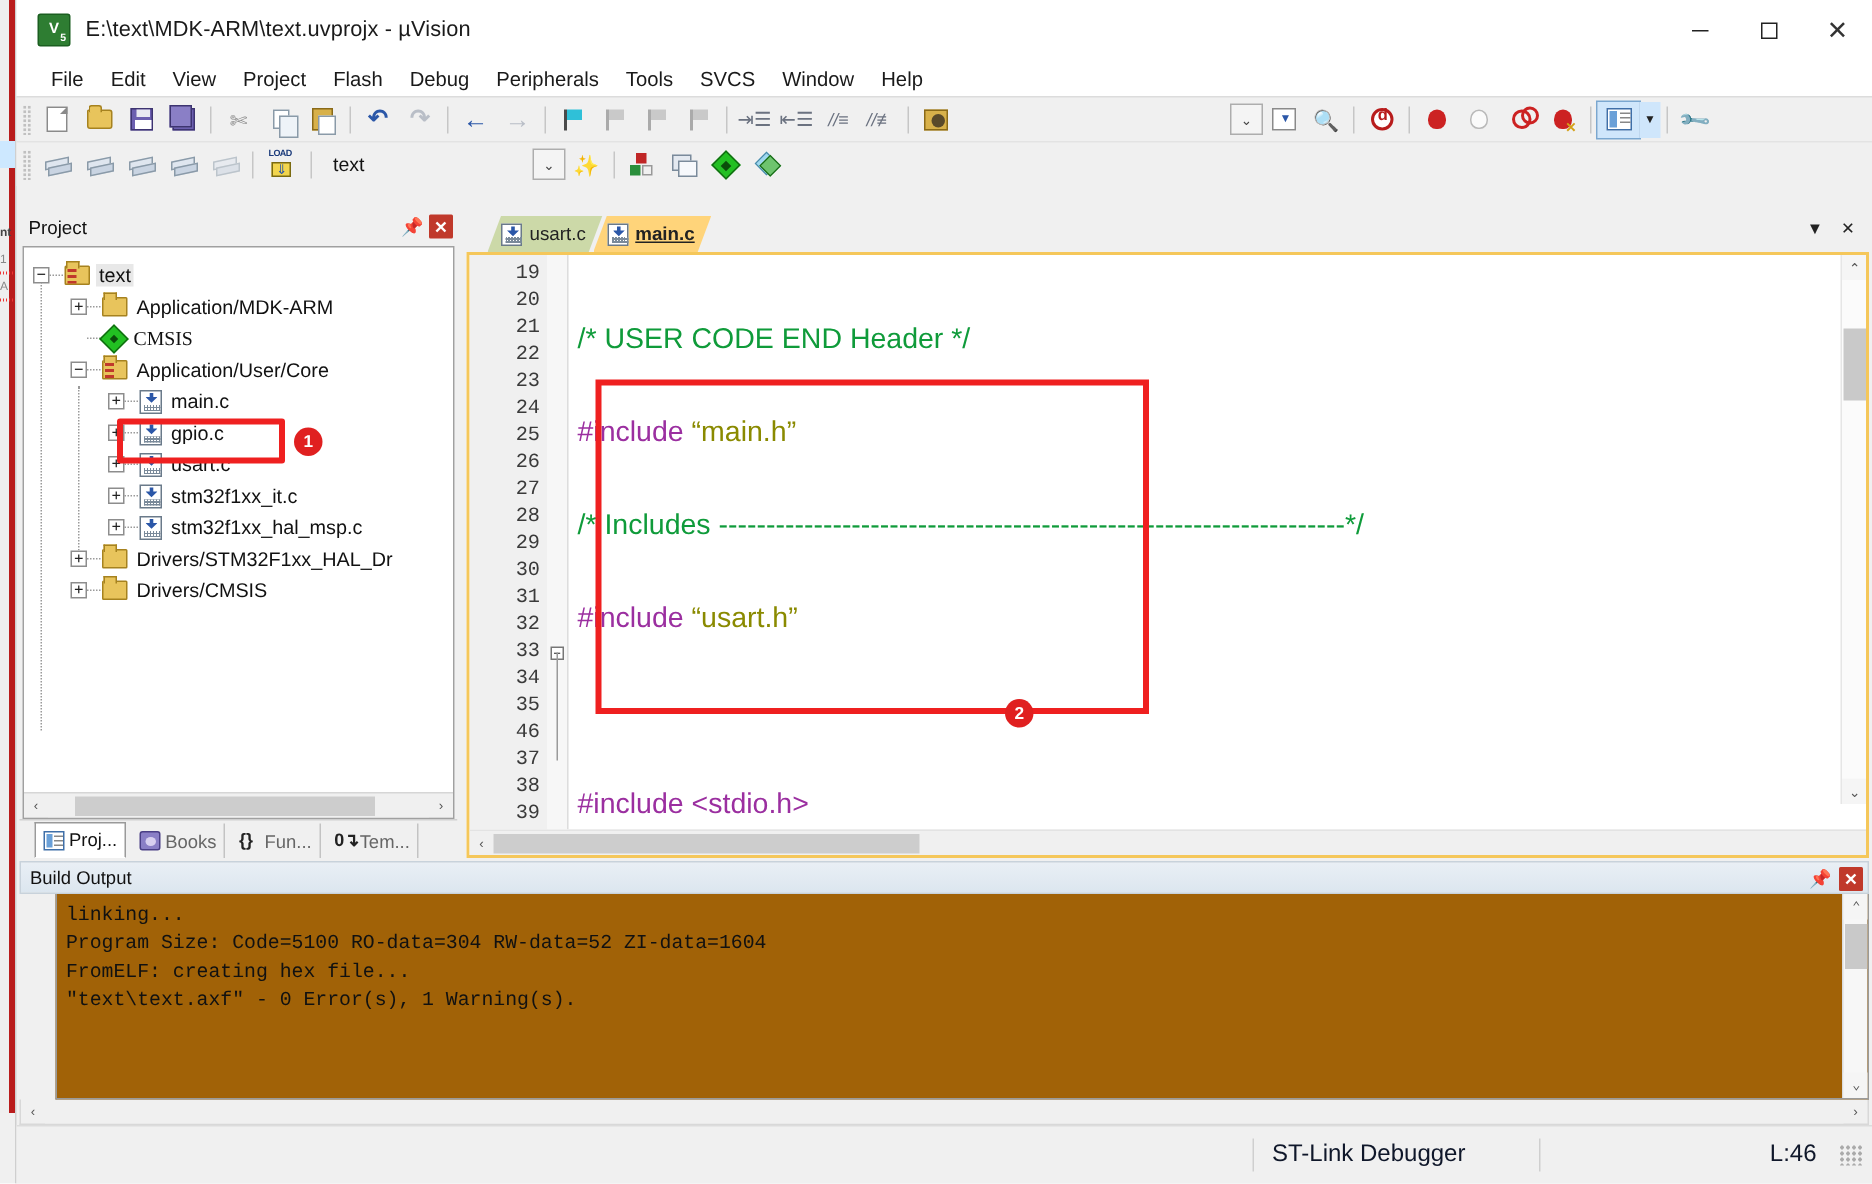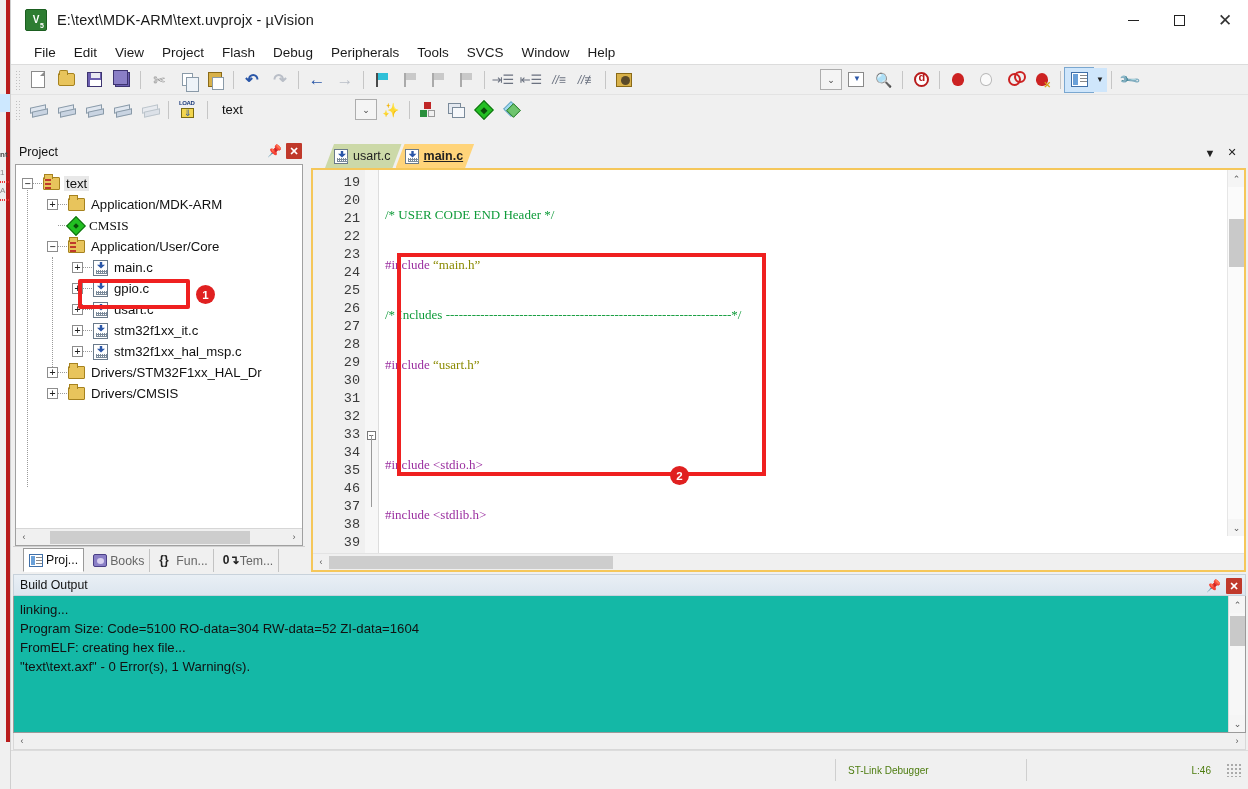--- a/index.html
+++ b/index.html
@@ -273,21 +273,21 @@
     text-align:right; padding-top:4px; position:relative;
   }
   .gutter .ln { height:18px; line-height:18px; padding-right:5px; }
   .fold-col { width:14px; flex:none; background:#f7f7f7; border-right:1px solid #ddd; padding-top:4px; position:relative;}
   .fold-col .fl { height:18px; display:flex; align-items:center; justify-content:center; }
   .fold-box { width:9px;height:9px;border:1px solid #777;background:#fff;font-size:8px;line-height:7px;
     text-align:center;color:#222;font-family:"DejaVu Sans Mono",monospace;}
   .fold-line { position:absolute; left:6px; width:1px; background:#9a9a9a; }
   .code-text {
     flex:1; padding-top:4px; position:relative;
-    font-family:Liberation Serif, serif; font-size:13px;
+    font-family:Liberation Sans, sans-serif; font-size:19px;
     white-space:pre; overflow:hidden;
   }
   .code-text .cl { height:18px; line-height:18px; padding-left:6px; }
   .c-cmt { color:#0f9b3a; }
   .c-pp  { color:#9b2fa0; }
   .c-str { color:#8a8a00; }
 
   .vscroll-code {
     position:absolute; right:0; top:0; bottom:17px; width:17px; background:#fff;
     border-left:1px solid #e6e6e6;
@@ -307,36 +307,36 @@
   .build-panel {
     position:absolute; left:2px; right:2px; bottom:0; height:176px; background:#f0f0f0;
     display:flex; flex-direction:column;
   }
   .build-cap {
     height:22px; background:linear-gradient(#e9eff5,#dce6ef); display:flex; align-items:center;
     padding-left:6px; font-size:12.3px; color:#111; position:relative; border:1px solid #c8d2db;
   }
   .build-cap .cap-btns { position:absolute; right:3px; top:3px; display:flex; gap:5px; }
   .build-text {
-    flex:1; background:#14b8a6; border:1px solid #9a9a9a; border-top:none;
-    font-family:Liberation Sans, sans-serif; font-size:13.2px;
-    color:#111; padding:4px 0 0 6px; position:relative; overflow:hidden;
+    flex:1; background:#a16207; border:1px solid #9a9a9a; border-top:none;
+    font-family:Liberation Mono, monospace; font-size:13.2px;
+    color:#111; padding:4px 0 0 6px; position:relative; overflow:hidden;margin-left:24px;
   }
   .build-text .bl { height:19px; line-height:19px; white-space:pre; }
   .build-vscroll { position:absolute;right:0;top:0;bottom:0;width:17px;background:#f7f7f7;
     border-left:1px solid #dcdcdc;}
   .build-hscroll { height:17px;background:#f0f0f0;display:flex;align-items:center;
     border:1px solid #d8d8d8;border-top:none;}
 
   
   .statusbar {
     position:absolute; left:0; right:0; bottom:0; height:39px; background:#f0f0f0;
     border-top:1px solid #dcdcdc; display:flex; align-items:center;
   }
-  .sb-cell { height:22px; display:flex; align-items:center; font-size:10px; color:#4d7c0f; }
+  .sb-cell { height:22px; display:flex; align-items:center; font-size:16px; color:#0f172a; }
   .sb-sep { width:1px; height:22px; background:#cfcfcf; }
   .sb-grip { width:16px;height:14px; margin-left:auto; margin-right:6px;
     background-image: radial-gradient(#aaa 40%, transparent 41%);
     background-size: 4px 4px; }
 </style>
 </head>
 <body>
 
 <div id="app">
 

